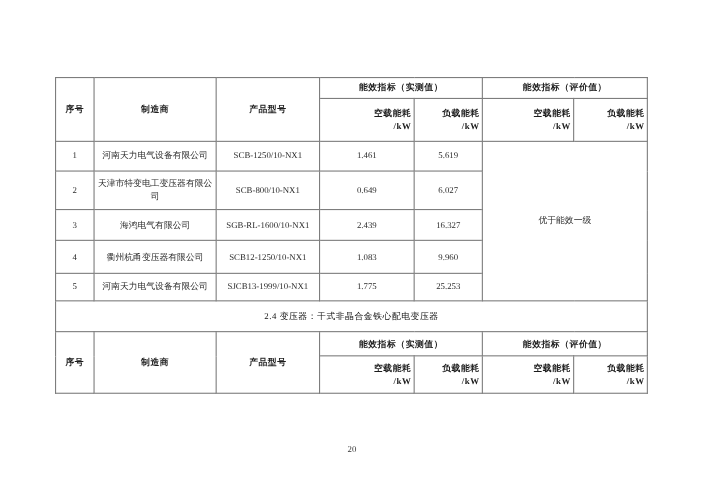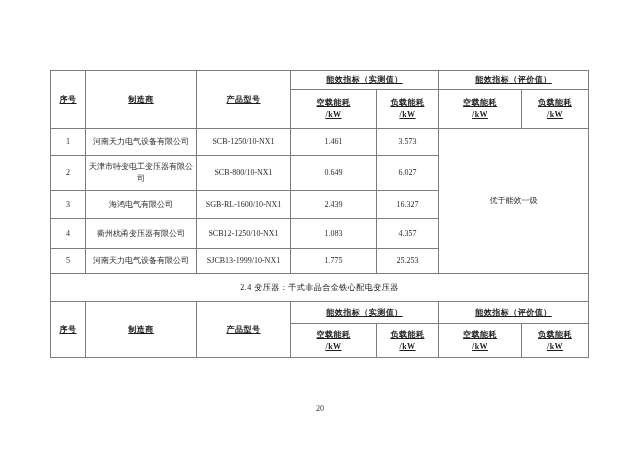--- a/index.html
+++ b/index.html
@@ -32,33 +32,32 @@
     vertical-align: middle;
     font-size: 8px;
     line-height: 12px;
     font-weight: normal;
     word-break: break-all;
   }
   table.spec-table th {
     font-weight: bold;
     color: #1c1c1c;
     letter-spacing: 0.5px;
-    text-decoration: underline;
   }
   tr.rh-g1   { height: 19px; }
   tr.rh-s1   { height: 39px; }
   tr.rh-r1   { height: 27px; }
   tr.rh-r2   { height: 35px; }
   tr.rh-r3   { height: 28px; }
   tr.rh-r4   { height: 30px; }
   tr.rh-r5   { height: 25px; }
   tr.rh-ttl  { height: 28px; }
   tr.rh-g2   { height: 22px; }
   tr.rh-s2   { height: 34px; }
-  .two-line span { display: block; }
+  .two-line span { display: block; text-align: right; }
   td.section-title-cell {
     font-weight: bold;
     font-size: 9.5px;
     letter-spacing: 0.5px;
     color: #111111;
   }
   .page-footer {
     position: absolute;
     top: 404px;
     left: 0;
@@ -110,21 +109,21 @@
         <span>负载能耗</span>
         <span>/kW</span>
       </th>
     </tr>
 
     <tr class="rh-r1">
       <td>1</td>
       <td>河南天力电气设备有限公司</td>
       <td>SCB-1250/10-NX1</td>
       <td>1.461</td>
-      <td>3.573</td>
+      <td>5.619</td>
       <td rowspan="5" colspan="2">优于能效一级</td>
     </tr>
     <tr class="rh-r2">
       <td>2</td>
       <td>天津市特变电工变压器有限公司</td>
       <td>SCB-800/10-NX1</td>
       <td>0.649</td>
       <td>6.027</td>
     </tr>
     <tr class="rh-r3">
@@ -132,21 +131,21 @@
       <td>海鸿电气有限公司</td>
       <td>SGB-RL-1600/10-NX1</td>
       <td>2.439</td>
       <td>16.327</td>
     </tr>
     <tr class="rh-r4">
       <td>4</td>
       <td>衢州杭甬变压器有限公司</td>
       <td>SCB12-1250/10-NX1</td>
       <td>1.083</td>
-      <td>4.357</td>
+      <td>9.960</td>
     </tr>
     <tr class="rh-r5">
       <td>5</td>
       <td>河南天力电气设备有限公司</td>
       <td>SJCB13-1999/10-NX1</td>
       <td>1.775</td>
       <td>25.253</td>
     </tr>
 
     <tr class="rh-ttl">

